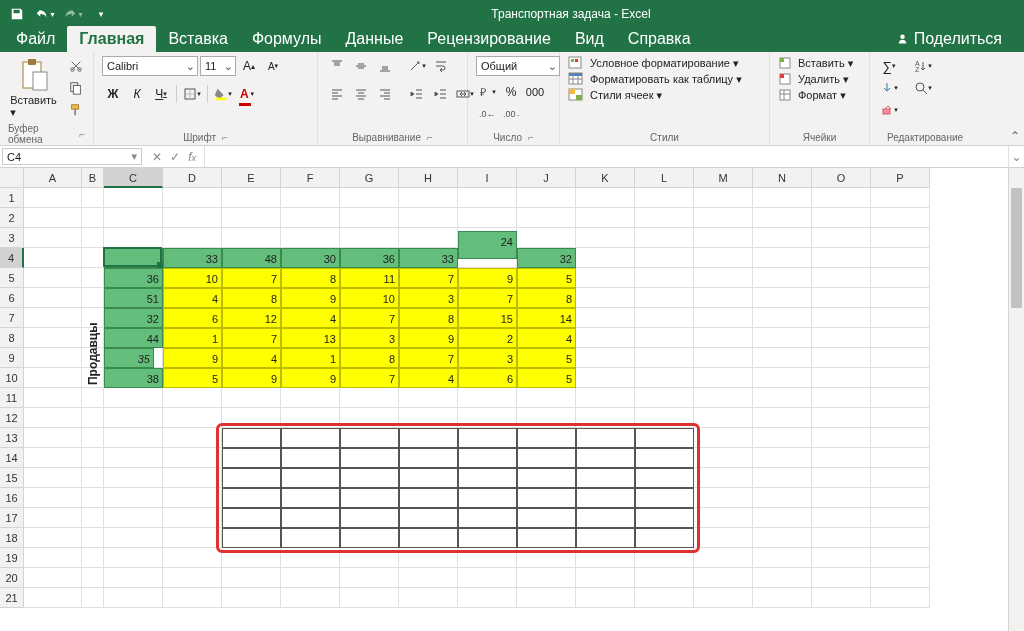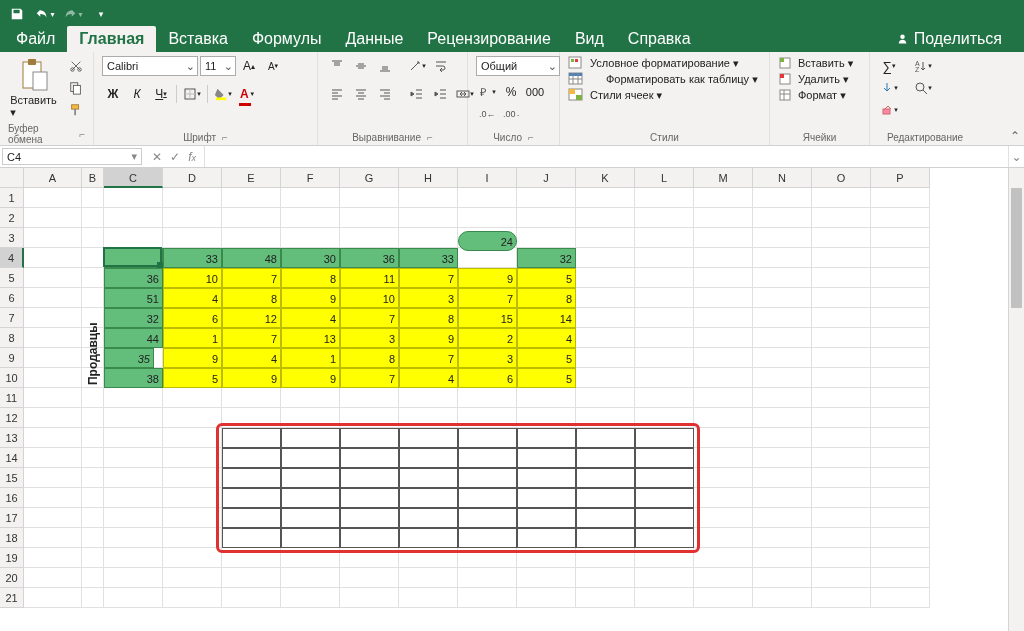--- a/index.html
+++ b/index.html
@@ -85,20 +85,21 @@
         <span style="font-size:8px;margin-left:1px;">▾</span>
       </div>
     <div class="qat-btn" style="opacity:.5">
         <svg width="14" height="14" viewBox="0 0 16 16">
           <path fill="#fff" d="M10 3l4 4-4 4V8c-3 0-6 1-7 4 0-5 3-8 7-8V3z"></path>
         </svg>
         <span style="font-size:8px;margin-left:1px;">▾</span>
       </div>
     <div class="qat-btn" style="font-size:9px;">▾</div>
   </div>
+  <div class="t-title">Транспортная задача  -  Excel</div>
 </div>
 
 <div class="tabs">
   <div class="tab">Файл</div>
   <div class="tab active">Главная</div>
   <div class="tab">Вставка</div>
   <div class="tab">Формулы</div>
   <div class="tab">Данные</div>
   <div class="tab">Рецензирование</div>
   <div class="tab">Вид</div>
@@ -319,21 +320,21 @@
             <rect x="7" y="3" width="3" height="3" fill="#e53935"></rect>
           </svg>
           <span style="margin-left:4px;font-size:11px;"><span>Условное форматирование</span> ▾</span>
         </div>
       <div class="row">
           <svg width="16" height="14">
             <rect x="1" y="1" width="13" height="11" fill="#fff" stroke="#888"></rect>
             <rect x="1" y="1" width="13" height="3" fill="#4f81bd"></rect>
             <path d="M1 7h13M5 1v11M10 1v11" stroke="#888"></path>
           </svg>
-          <span style="margin-left:20px;font-size:11px;"><span>Форматировать как таблицу</span> ▾</span>
+          <span style="margin-left:4px;font-size:11px;"><span>Форматировать как таблицу</span> ▾</span>
         </div>
       <div class="row">
           <svg width="16" height="14">
             <rect x="1" y="1" width="13" height="11" fill="#fff" stroke="#888"></rect>
             <rect x="1" y="1" width="6" height="5" fill="#f4b942"></rect>
             <rect x="8" y="7" width="6" height="5" fill="#7cb342"></rect>
           </svg>
           <span style="margin-left:4px;font-size:11px;"><span>Стили ячеек</span> ▾</span>
         </div>
     </div>
@@ -811,21 +812,21 @@
       <div class="cell" style="left: 670px; top: 400px; width: 59px; height: 20px;"></div>
       <div class="cell" style="left: 729px; top: 400px; width: 59px; height: 20px;"></div>
       <div class="cell" style="left: 788px; top: 400px; width: 59px; height: 20px;"></div>
       <div class="cell" style="left: 847px; top: 400px; width: 59px; height: 20px;"></div>
       <div class="cell green" style="left: 80px; top: 60px; width: 59px; height: 20px;"></div>
       <div class="cell green" style="left: 139px; top: 60px; width: 59px; height: 20px;">33</div>
       <div class="cell green" style="left: 198px; top: 60px; width: 59px; height: 20px;">48</div>
       <div class="cell green" style="left: 257px; top: 60px; width: 59px; height: 20px;">30</div>
       <div class="cell green" style="left: 316px; top: 60px; width: 59px; height: 20px;">36</div>
       <div class="cell green" style="left: 375px; top: 60px; width: 59px; height: 20px;">33</div>
-      <div class="cell green" style="left: 434px; top: 43px; width: 59px; height: 20px; border-radius: 10px;">24</div>
+      <div class="cell green" style="left: 434px; top: 43px; width: 59px; height: 28px;">24</div>
       <div class="cell green" style="left: 493px; top: 60px; width: 59px; height: 20px;">32</div>
       <div class="cell green" style="left: 80px; top: 80px; width: 59px; height: 20px;">36</div>
       <div class="cell green" style="left: 80px; top: 100px; width: 59px; height: 20px;">51</div>
       <div class="cell green" style="left: 80px; top: 120px; width: 59px; height: 20px;">32</div>
       <div class="cell green" style="left: 80px; top: 140px; width: 59px; height: 20px;">44</div>
       <div class="cell green" style="left: 80px; top: 160px; width: 50px; height: 20px; font-style: italic;">35</div>
       <div class="cell green" style="left: 80px; top: 180px; width: 59px; height: 20px;">38</div>
       <div class="cell yellow" style="left: 139px; top: 80px; width: 59px; height: 20px;">10</div>
       <div class="cell yellow" style="left: 198px; top: 80px; width: 59px; height: 20px;">7</div>
       <div class="cell yellow" style="left: 257px; top: 80px; width: 59px; height: 20px;">8</div>

